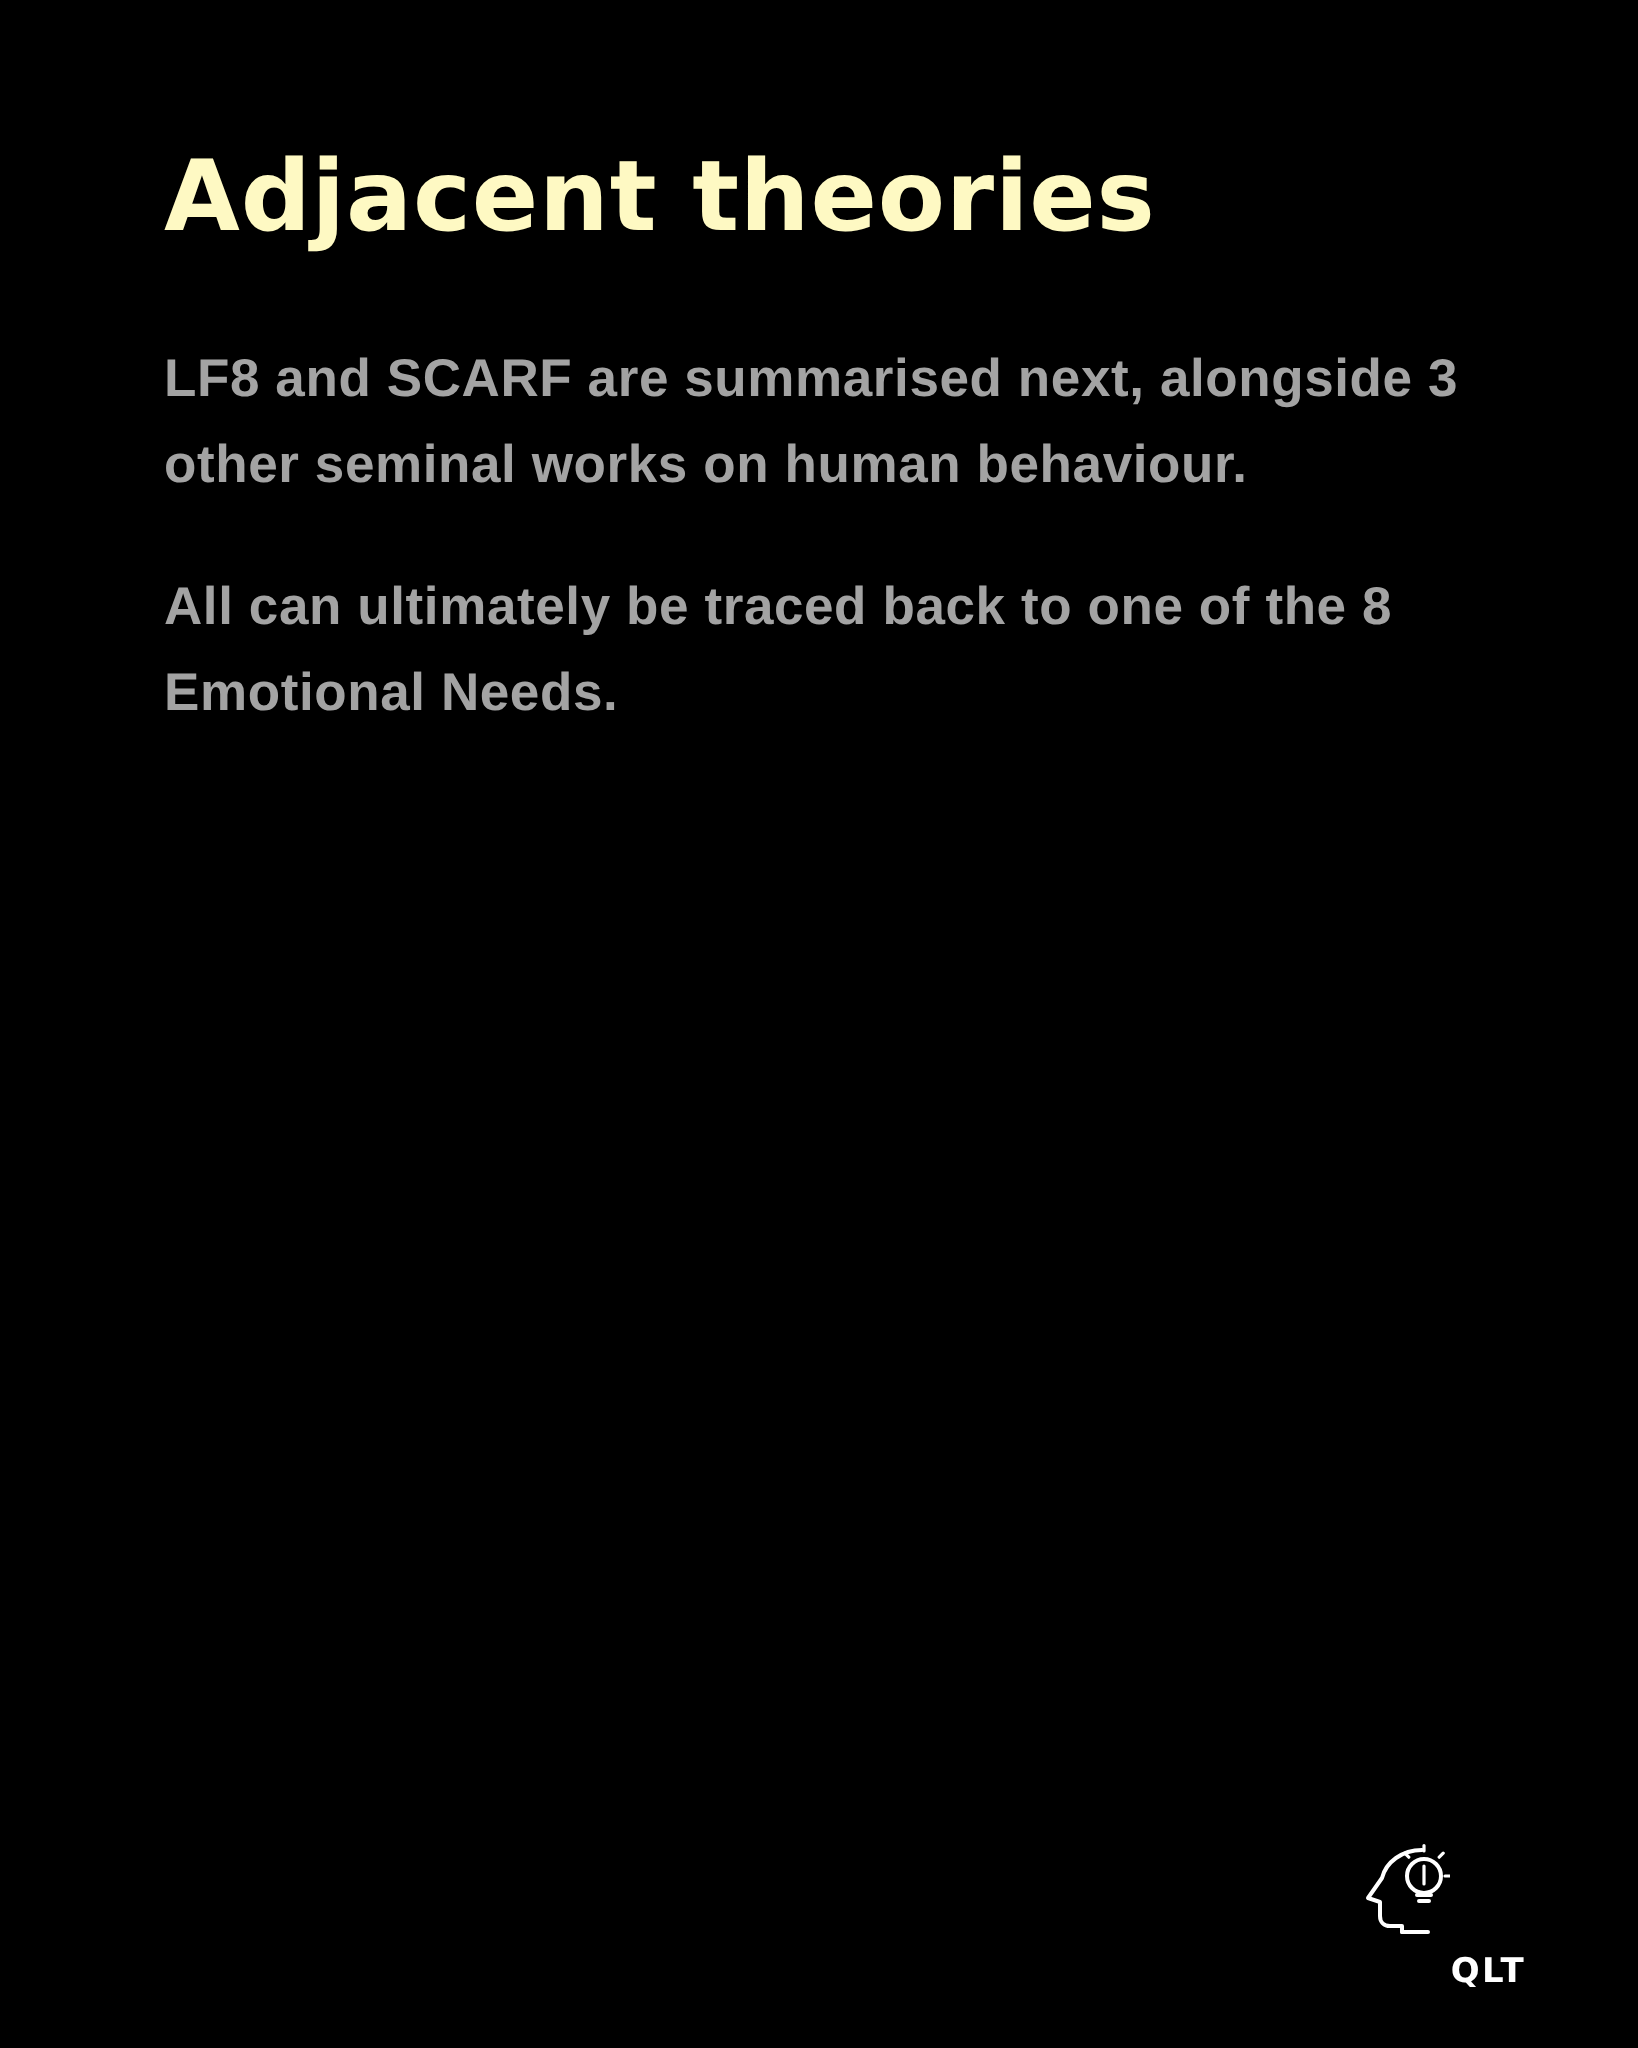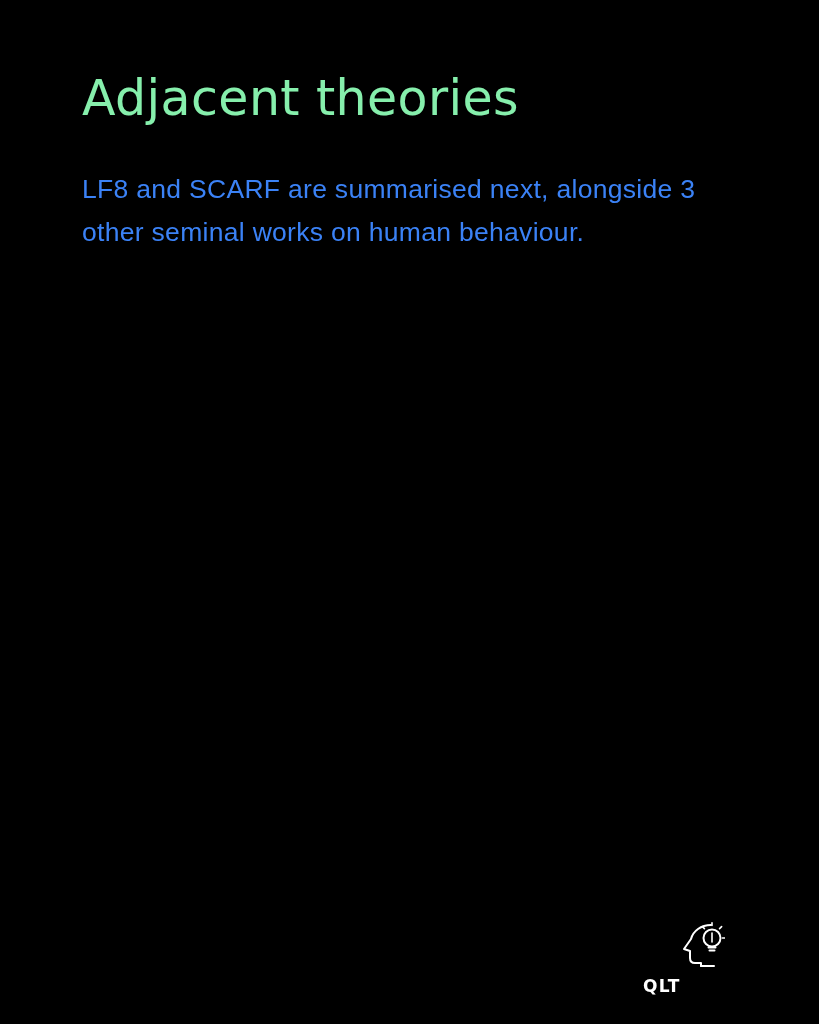--- a/index.html
+++ b/index.html
@@ -22,45 +22,45 @@
   }
   .content {
     position: absolute;
     left: 82px;
     top: 72px;
     width: 660px;
   }
   .title {
     font-family: "DejaVu Sans", sans-serif;
     font-size: 49px;
-    font-weight: 400;
+    font-weight: 700;
     letter-spacing: 0.4px;
-    color: #86efac;
+    color: #fef9c3;
     margin: 0 0 42px 0;
     line-height: 1.1;
   }
   .para {
     font-family: "Liberation Sans", sans-serif;
     font-size: 26.5px;
-    font-weight: 400;
+    font-weight: 700;
     line-height: 43.5px;
-    color: #3b82f6;
+    color: #a3a3a3;
     letter-spacing: 0.3px;
     margin: 0 0 27px 0;
     max-width: 665px;
   }
   .para:last-child {
     margin-bottom: 0;
   }
   .brand {
     position: absolute;
     right: 56px;
     bottom: 28px;
     width: 120px;
-    text-align: left;
+    text-align: right;
   }
   .brand-mark {
     display: block;
     margin: 0 auto 8px auto;
     width: 44px;
     height: 46px;
   }
   .brand-label {
     font-family: "DejaVu Sans", sans-serif;
     font-size: 17px;
@@ -71,20 +71,21 @@
 </style>
 </head>
 <body>
 
 <div class="slide">
 
   <div class="content">
     <h1 class="title">Adjacent theories</h1>
 
     <p class="para">LF8 and SCARF are summarised next, alongside 3 other seminal works on human behaviour.</p>
+    <p class="para">All can ultimately be traced back to one of the 8 Emotional Needs.</p>
   </div>
 
   <div class="brand">
     <svg class="brand-mark" viewBox="0 0 44 46" aria-hidden="true">
       <path d="M30 3 C20 3 12 9 10 17 L3 27 L9 29 L9 36 C9 39 11 41 14 41 L20 41 L20 44" fill="none" stroke="#ffffff" stroke-width="2" stroke-linecap="round" stroke-linejoin="round"></path>
       <path d="M20 44 L33 44" fill="none" stroke="#ffffff" stroke-width="2" stroke-linecap="round"></path>
       <circle cx="31" cy="16" r="8.5" fill="none" stroke="#ffffff" stroke-width="2"></circle>
       <path d="M27.5 25.5 L34.5 25.5 M28.5 28.5 L33.5 28.5" fill="none" stroke="#ffffff" stroke-width="2" stroke-linecap="round"></path>
       <path d="M31 11 L31 20" fill="none" stroke="#ffffff" stroke-width="1.6" stroke-linecap="round"></path>
       <path d="M31 3.5 L31 0.8 M38.6 6.6 L40.6 4.6 M23.4 6.6 L21.4 4.6 M41.5 16 L44 16" fill="none" stroke="#ffffff" stroke-width="1.6" stroke-linecap="round"></path>

